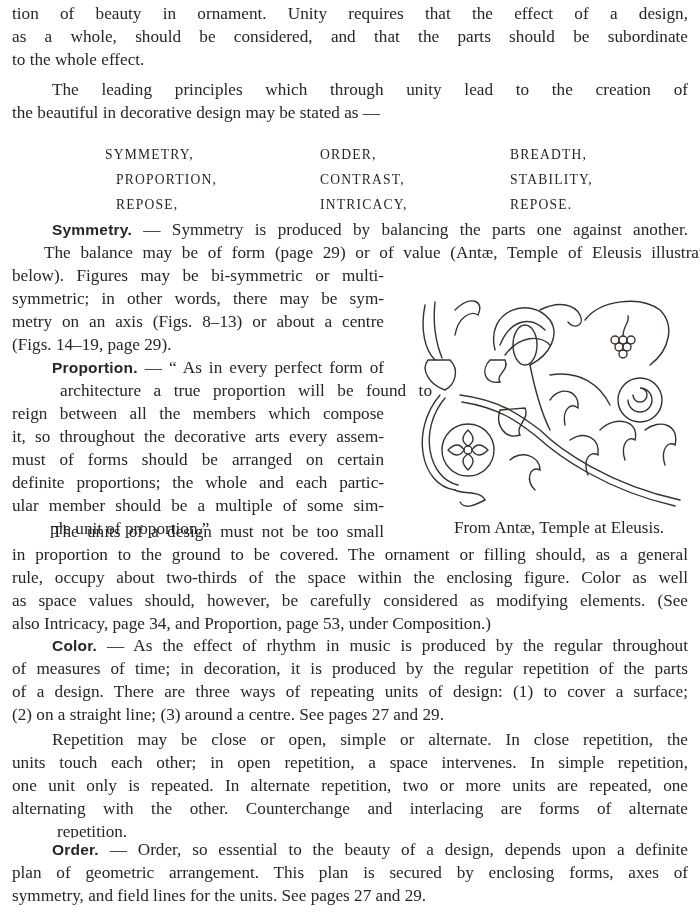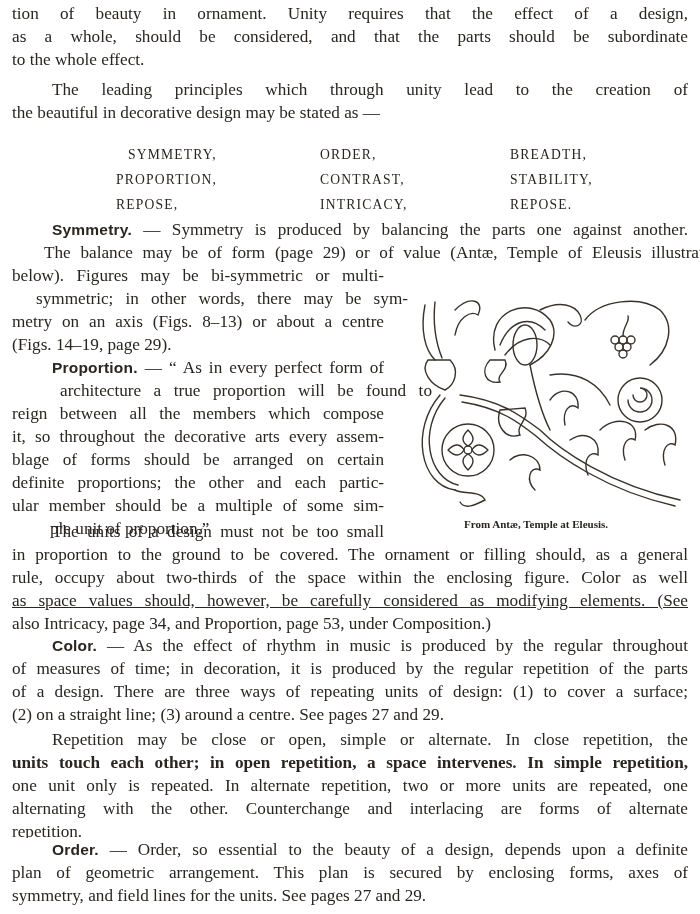--- a/index.html
+++ b/index.html
@@ -10,84 +10,84 @@
     font-size: 17.2px;
   }
   .page { position: absolute; left: 12px; top: 0; width: 676px; }
   .line { position: absolute; left: 0; white-space: nowrap; line-height: 24px; }
   .just { width: 676px; text-align: justify; text-align-last: justify; }
   .justL { width: 372px; text-align: justify; text-align-last: justify; }
   .ind { padding-left: 40px; box-sizing: border-box; }
   .head { font-family: "Liberation Sans", "DejaVu Sans", sans-serif; font-weight: bold; font-size: 15.5px; letter-spacing: 0.2px; }
   .caps { position: absolute; font-size: 13.6px; letter-spacing: 1.2px; white-space: nowrap; }
   .fig { position: absolute; left: 400px; top: 290px; width: 300px; height: 225px; }
-  .caption { position: absolute; left: 464px; top: 516px; font-size: 11px; font-weight: bold; white-space: nowrap; }
+  .caption { position: absolute; left: 454px; top: 516px; font-size: 17px; font-weight: normal; white-space: nowrap; }
 </style>
 </head>
 <body>
 
 <div class="page" data-name="document-page">
 
   <div class="line just" style="top:4px" data-name="intro-line-1">tion of beauty in ornament.  Unity requires that the effect of a design,</div>
   <div class="line just" style="top: 27px;" data-name="intro-line-2">as a whole, should be considered, and that the parts should be subordinate</div>
   <div class="line" style="top: 50px;" data-name="intro-line-3">to the whole effect.</div>
 
   <div class="line just ind" style="top: 80px;" data-name="principles-intro-line-1">The leading principles which through unity lead to the creation of</div>
   <div class="line" style="top: 103px;" data-name="principles-intro-line-2">the beautiful in decorative design may be stated as —</div>
 
   <div data-name="principles-list">
-    <div class="caps" style="left:116px;top:149px" data-name="principle-item">SYMMETRY,</div>
+    <div class="caps" style="left:93px;top:149px" data-name="principle-item">SYMMETRY,</div>
     <div class="caps" style="left:308px;top:149px" data-name="principle-item">ORDER,</div>
     <div class="caps" style="left:498px;top:149px" data-name="principle-item">BREADTH,</div>
     <div class="caps" style="left:104px;top:174px" data-name="principle-item">PROPORTION,</div>
     <div class="caps" style="left:308px;top:174px" data-name="principle-item">CONTRAST,</div>
     <div class="caps" style="left:498px;top:174px" data-name="principle-item">STABILITY,</div>
     <div class="caps" style="left:104px;top:199px" data-name="principle-item">REPOSE,</div>
     <div class="caps" style="left:308px;top:199px" data-name="principle-item">INTRICACY,</div>
     <div class="caps" style="left:498px;top:199px" data-name="principle-item">REPOSE.</div>
   </div>
 
   <div class="line just ind" style="top: 220px !important;" data-name="symmetry-line-1">
     <span class="head" data-name="symmetry-heading">Symmetry.</span><span> — Symmetry is produced by balancing the parts one against another.</span>
   </div>
   <div class="line just" style="top: 243px !important; margin-left: 32px;" data-name="symmetry-line-2">The balance may be of form (page 29) or of value (Antæ, Temple of Eleusis illustrated</div>
   <div class="line justL" style="top: 266px !important;" data-name="symmetry-line-3">below).  Figures may be bi-symmetric or multi-</div>
-  <div class="line justL" style="top: 289px !important; margin-left: 24px;" data-name="symmetry-line-4">symmetric;  in other words, there may be sym-</div>
+  <div class="line justL" style="top: 289px !important;" data-name="symmetry-line-4">symmetric;  in other words, there may be sym-</div>
   <div class="line justL" style="top: 312px !important;" data-name="symmetry-line-5">metry on an axis (Figs. 8–13) or about a centre</div>
   <div class="line" style="top: 335px !important;" data-name="symmetry-line-6">(Figs. 14–19, page 29).</div>
 
   <div class="line justL ind" style="top: 358px !important;" data-name="proportion-line-1">
     <span class="head" data-name="proportion-heading">Proportion.</span><span> — “ As in every perfect form of</span>
   </div>
   <div class="line justL" style="top: 381px !important; margin-left: 48px;" data-name="proportion-line-2">architecture a true proportion will be found to</div>
   <div class="line justL" style="top: 404px !important;" data-name="proportion-line-3">reign between all the members which compose</div>
   <div class="line justL" style="top: 427px !important;" data-name="proportion-line-4">it, so throughout the decorative arts every assem-</div>
-  <div class="line justL" style="top: 450px !important;" data-name="proportion-line-5">blage of forms should be arranged on certain</div>
-  <div class="line justL" style="top: 473px !important;" data-name="proportion-line-6">definite proportions; the other and each partic-</div>
+  <div class="line justL" style="top: 450px !important;" data-name="proportion-line-5">must of forms should be arranged on certain</div>
+  <div class="line justL" style="top: 473px !important;" data-name="proportion-line-6">definite proportions; the whole and each partic-</div>
   <div class="line justL" style="top: 496px !important;" data-name="proportion-line-7">ular member should be a multiple of some sim-</div>
   <div class="line" style="top: 519px !important; margin-left: 38px;" data-name="proportion-line-8">ple unit of proportion.”</div>
 
   <div class="line justL ind" style="top: 522px !important;" data-name="units-line-1">The units of a design must not be too small</div>
   <div class="line just" style="top: 545px !important;" data-name="units-line-2">in proportion to the ground to be covered.  The ornament or filling should, as a general</div>
   <div class="line just" style="top: 568px !important;" data-name="units-line-3">rule, occupy about two-thirds of the space within the enclosing figure.  Color as well</div>
   <div class="line just" style="top: 591px !important;" data-name="units-line-4">as space values should, however, be carefully considered as modifying elements.  (See</div>
   <div class="line" style="top: 614px !important;" data-name="units-line-5">also Intricacy, page 34, and Proportion, page 53, under Composition.)</div>
 
   <div class="line just ind" style="top: 636px !important;" data-name="rhythm-line-1">
     <span class="head" data-name="rhythm-heading">Color.</span><span> — As the effect of rhythm in music is produced by the regular throughout</span>
   </div>
   <div class="line just" style="top: 659px !important;" data-name="rhythm-line-2">of measures of time; in decoration, it is produced by the regular repetition of the parts</div>
   <div class="line just" style="top: 682px !important;" data-name="rhythm-line-3">of a design.  There are three ways of repeating units of design: (1) to cover a surface;</div>
   <div class="line" style="top: 705px !important;" data-name="rhythm-line-4">(2) on a straight line; (3) around a centre.  See pages 27 and 29.</div>
 
   <div class="line just ind" style="top: 730px !important;" data-name="repetition-line-1">Repetition may be close or open, simple or alternate.  In close repetition, the</div>
   <div class="line just" style="top: 753px !important;" data-name="repetition-line-2">units touch each other; in open repetition, a space intervenes.  In simple repetition,</div>
   <div class="line just" style="top: 776px !important;" data-name="repetition-line-3">one unit only is repeated.  In alternate repetition, two or more units are repeated, one</div>
   <div class="line just" style="top: 799px !important;" data-name="repetition-line-4">alternating with the other.  Counterchange and interlacing are forms of alternate</div>
-  <div class="line" style="top: 822px !important;" data-name="repetition-line-5">repetition.</div>
+  <div class="line" style="top: 822px !important; margin-left: 45px;" data-name="repetition-line-5">repetition.</div>
 </div>
 
 <style>
   .page { top: -2px; }
   
 </style>
 
 <svg class="fig" viewBox="0 0 300 225" data-name="acanthus-ornament-illustration-icon">
   <g fill="none" stroke="#3a322a" stroke-width="1.4" stroke-linecap="round">
 
@@ -152,28 +152,28 @@
   <div class="line" style="top: 884px !important; background: rgb(255, 255, 255); width: 676px;" data-name="order-line-3">symmetry, and field lines for the units.  See pages 27 and 29.</div>
 </div>
 
 <style>
   
   [data-name="rhythm-line-1"] { top: 664px !important; }
   [data-name="rhythm-line-2"] { top: 687px !important; }
   [data-name="rhythm-line-3"] { top: 710px !important; }
   [data-name="rhythm-line-4"] { top: 733px !important; }
   [data-name="repetition-line-1"] { top: 758px !important; }
-  [data-name="repetition-line-2"] { top: 781px !important; font-weight: bold; }
+  [data-name="repetition-line-2"] { top: 781px !important; }
   [data-name="repetition-line-3"] { top: 804px !important; }
   [data-name="repetition-line-4"] { top: 827px !important; }
   [data-name="repetition-line-5"] { top: 850px !important; }
   [data-name="units-line-1"] { top: 548px !important; }
   [data-name="units-line-2"] { top: 572px !important; }
   [data-name="units-line-3"] { top: 595px !important; }
-  [data-name="units-line-4"] { top: 618px !important; text-decoration: underline; }
+  [data-name="units-line-4"] { top: 618px !important; }
   [data-name="units-line-5"] { top: 641px !important; }
   [data-name="proportion-line-1"] { top: 360px !important; }
   [data-name="proportion-line-2"] { top: 383px !important; }
   [data-name="proportion-line-3"] { top: 406px !important; }
   [data-name="proportion-line-4"] { top: 429px !important; }
   [data-name="proportion-line-5"] { top: 452px !important; }
   [data-name="proportion-line-6"] { top: 475px !important; }
   [data-name="proportion-line-7"] { top: 498px !important; }
   [data-name="proportion-line-8"] { top: 521px !important; }
   [data-name="symmetry-line-1"] { top: 222px !important; }

